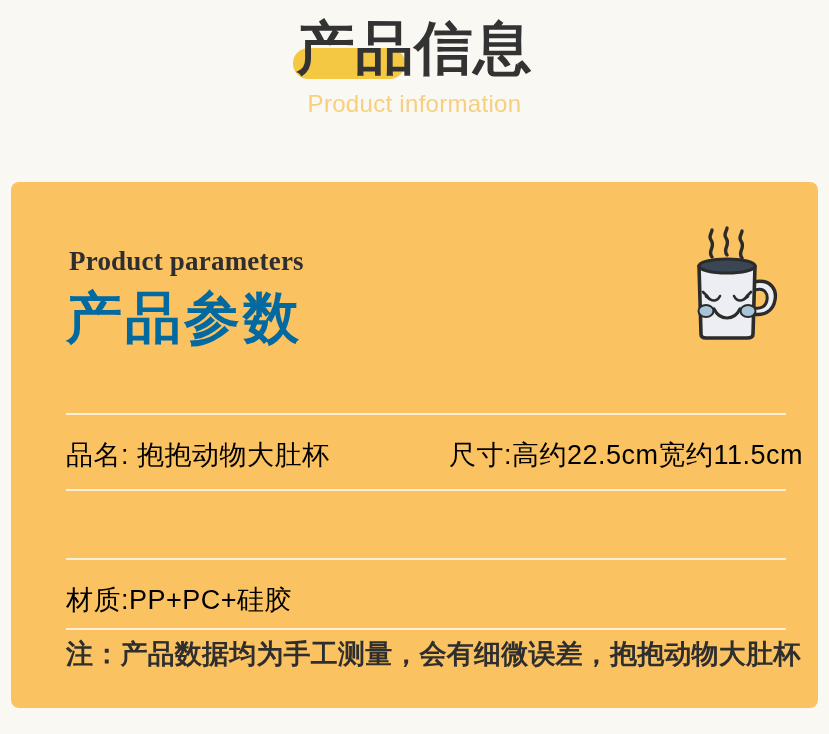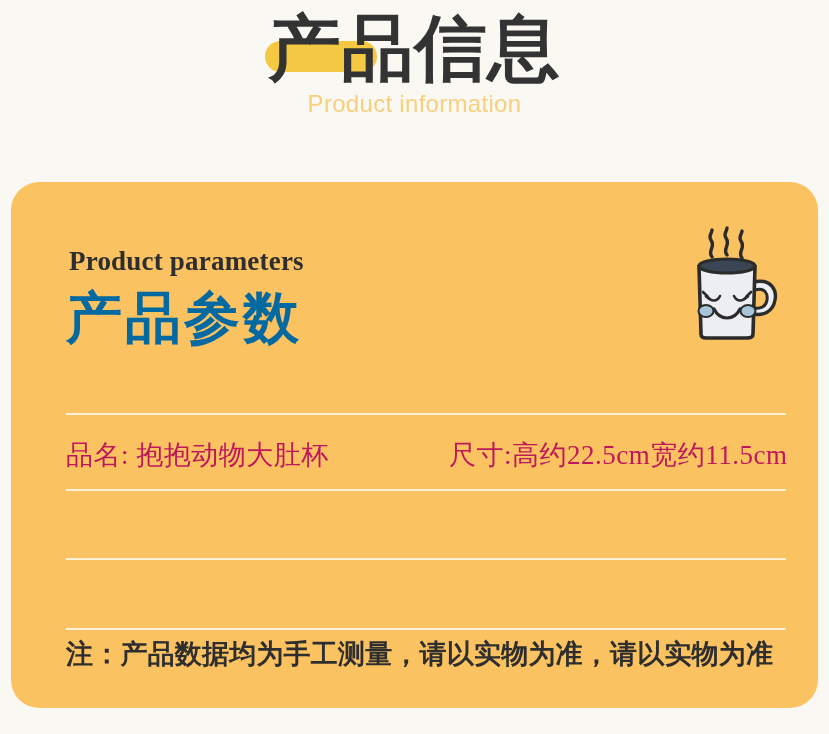--- a/index.html
+++ b/index.html
@@ -49,21 +49,21 @@
     width: 112px;
     height: 31px;
     background: #f4c842;
     border-radius: 16px;
     z-index: 0;
   }
 
   .header-title {
     position: relative;
     z-index: 1;
-    font-size: 72px;
+    font-size: 58px;
     font-weight: bold;
     color: #333333;
     letter-spacing: 1px;
     font-family: "Liberation Sans", "DejaVu Sans", sans-serif;
   }
 
   .header-subtitle {
     position: absolute;
     left: 0;
     top: 90px;
@@ -75,21 +75,21 @@
   }
 
   
   .card {
     position: absolute;
     left: 11px;
     top: 182px;
     width: 807px;
     height: 526px;
     background: #fbc262;
-    border-radius: 28px;
+    border-radius: 8px;
   }
 
   .card-heading-en {
     position: absolute;
     left: 58px;
     top: 64px;
     font-family: "Liberation Serif", "DejaVu Serif", serif;
     font-weight: bold;
     font-size: 27px;
     color: #2e2e2e;
@@ -145,25 +145,24 @@
     width: 807px;
     display: block;
   }
   .spec-row.r1 { top: 238px; height: 68px; }
   .spec-row.r2 { top: 313px; height: 62px; }
   .spec-row.r3 { top: 383px; height: 62px; }
 
   .spec-cell {
     position: absolute;
     font-size: 27px;
-    color: #be185d;
+    color: #000000;
     letter-spacing: 0.5px;
     white-space: nowrap;
     line-height: 1;
-    font-family: Liberation Serif, serif;
   }
   .spec-cell.left  { left: 55px;  top: 22px; }
   .spec-cell.right { left: 422px; top: 22px; margin-left: 16px; }
 
   .note-row {
     position: absolute;
     left: 55px;
     top: 459px;
     width: 730px;
     font-size: 27px;
@@ -233,16 +232,19 @@
     <div class="divider d2"></div>
     <div class="divider d3"></div>
     <div class="divider d4"></div>
 
     <div class="spec-row r1">
       <div class="spec-cell left">品名: 抱抱动物大肚杯</div>
       <div class="spec-cell right">尺寸:高约22.5cm宽约11.5cm</div>
     </div>
 
 
-
-    <div class="note-row">注：产品数据均为手工测量，请以实物为准，请以实物为准</div>
+    <div class="spec-row r3">
+      <div class="spec-cell left">材质:PP+PC+硅胶</div>
+    </div>
+
+    <div class="note-row">注：产品数据均为手工测量，会有细微误差，抱抱动物大肚杯</div>
   </div>
 </div>
 
 </body></html>

